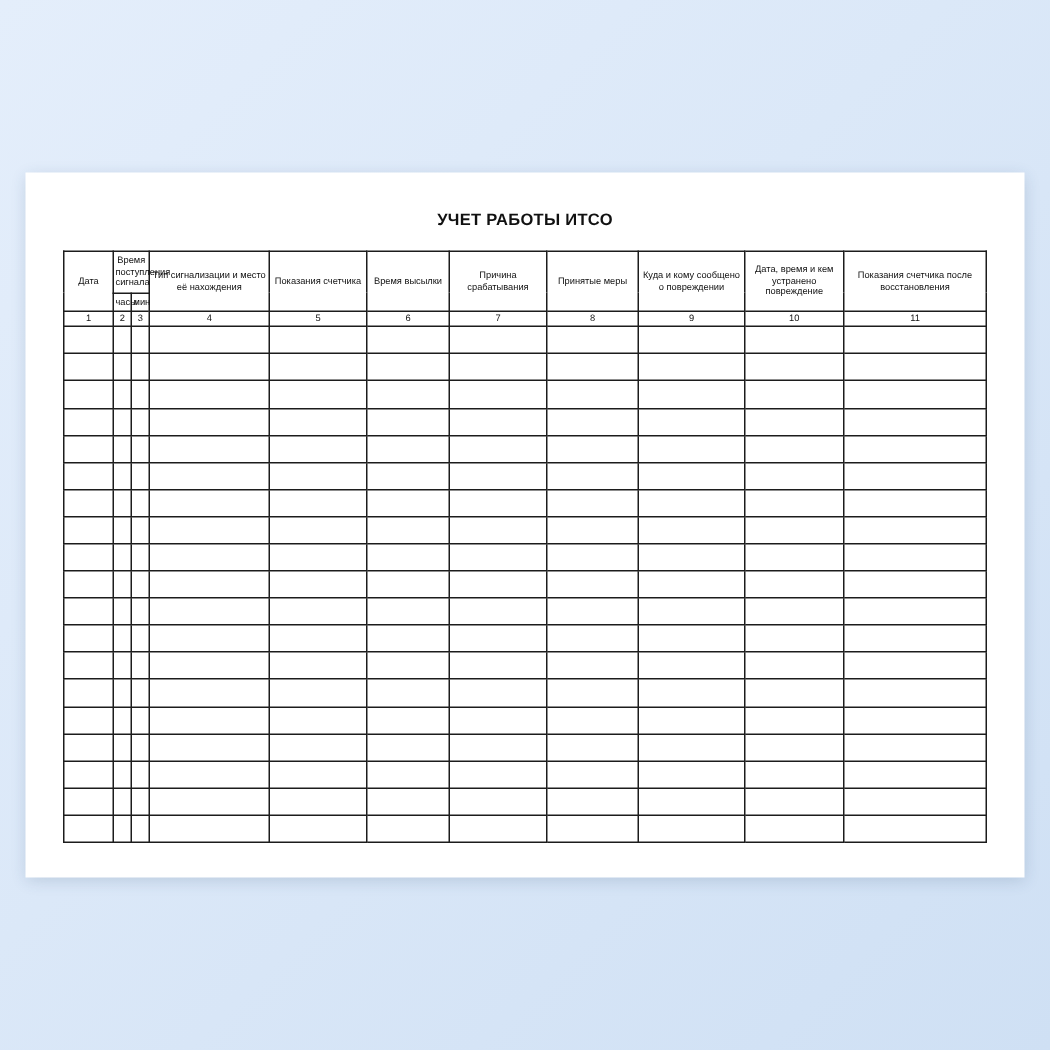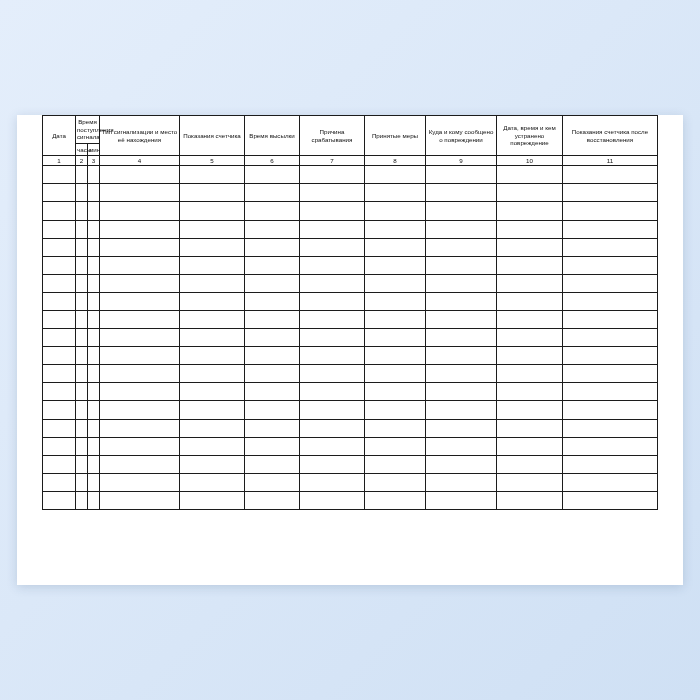--- a/index.html
+++ b/index.html
@@ -81,20 +81,21 @@
   .c-who { width: 68px; }
   .c-fixed { width: 63px; }
   .c-counter2 { width: 92px; }
 </style>
 </head>
 <body>
 
 <div id="stage">
   <div id="sheet">
 
+    <div id="doc-title">УЧЕТ РАБОТЫ ИТСО</div>
 
     <table class="ledger">
       <thead>
         <tr>
           <th class="c-date" rowspan="2">Дата</th>
           <th class="grp-head" colspan="2">Время поступления сигнала</th>
           <th class="c-type" rowspan="2">Тип сигнализации и место её нахождения</th>
           <th class="c-counter1" rowspan="2">Показания счетчика</th>
           <th class="c-time" rowspan="2">Время высылки</th>
           <th class="c-reason" rowspan="2">Причина срабатывания</th>

